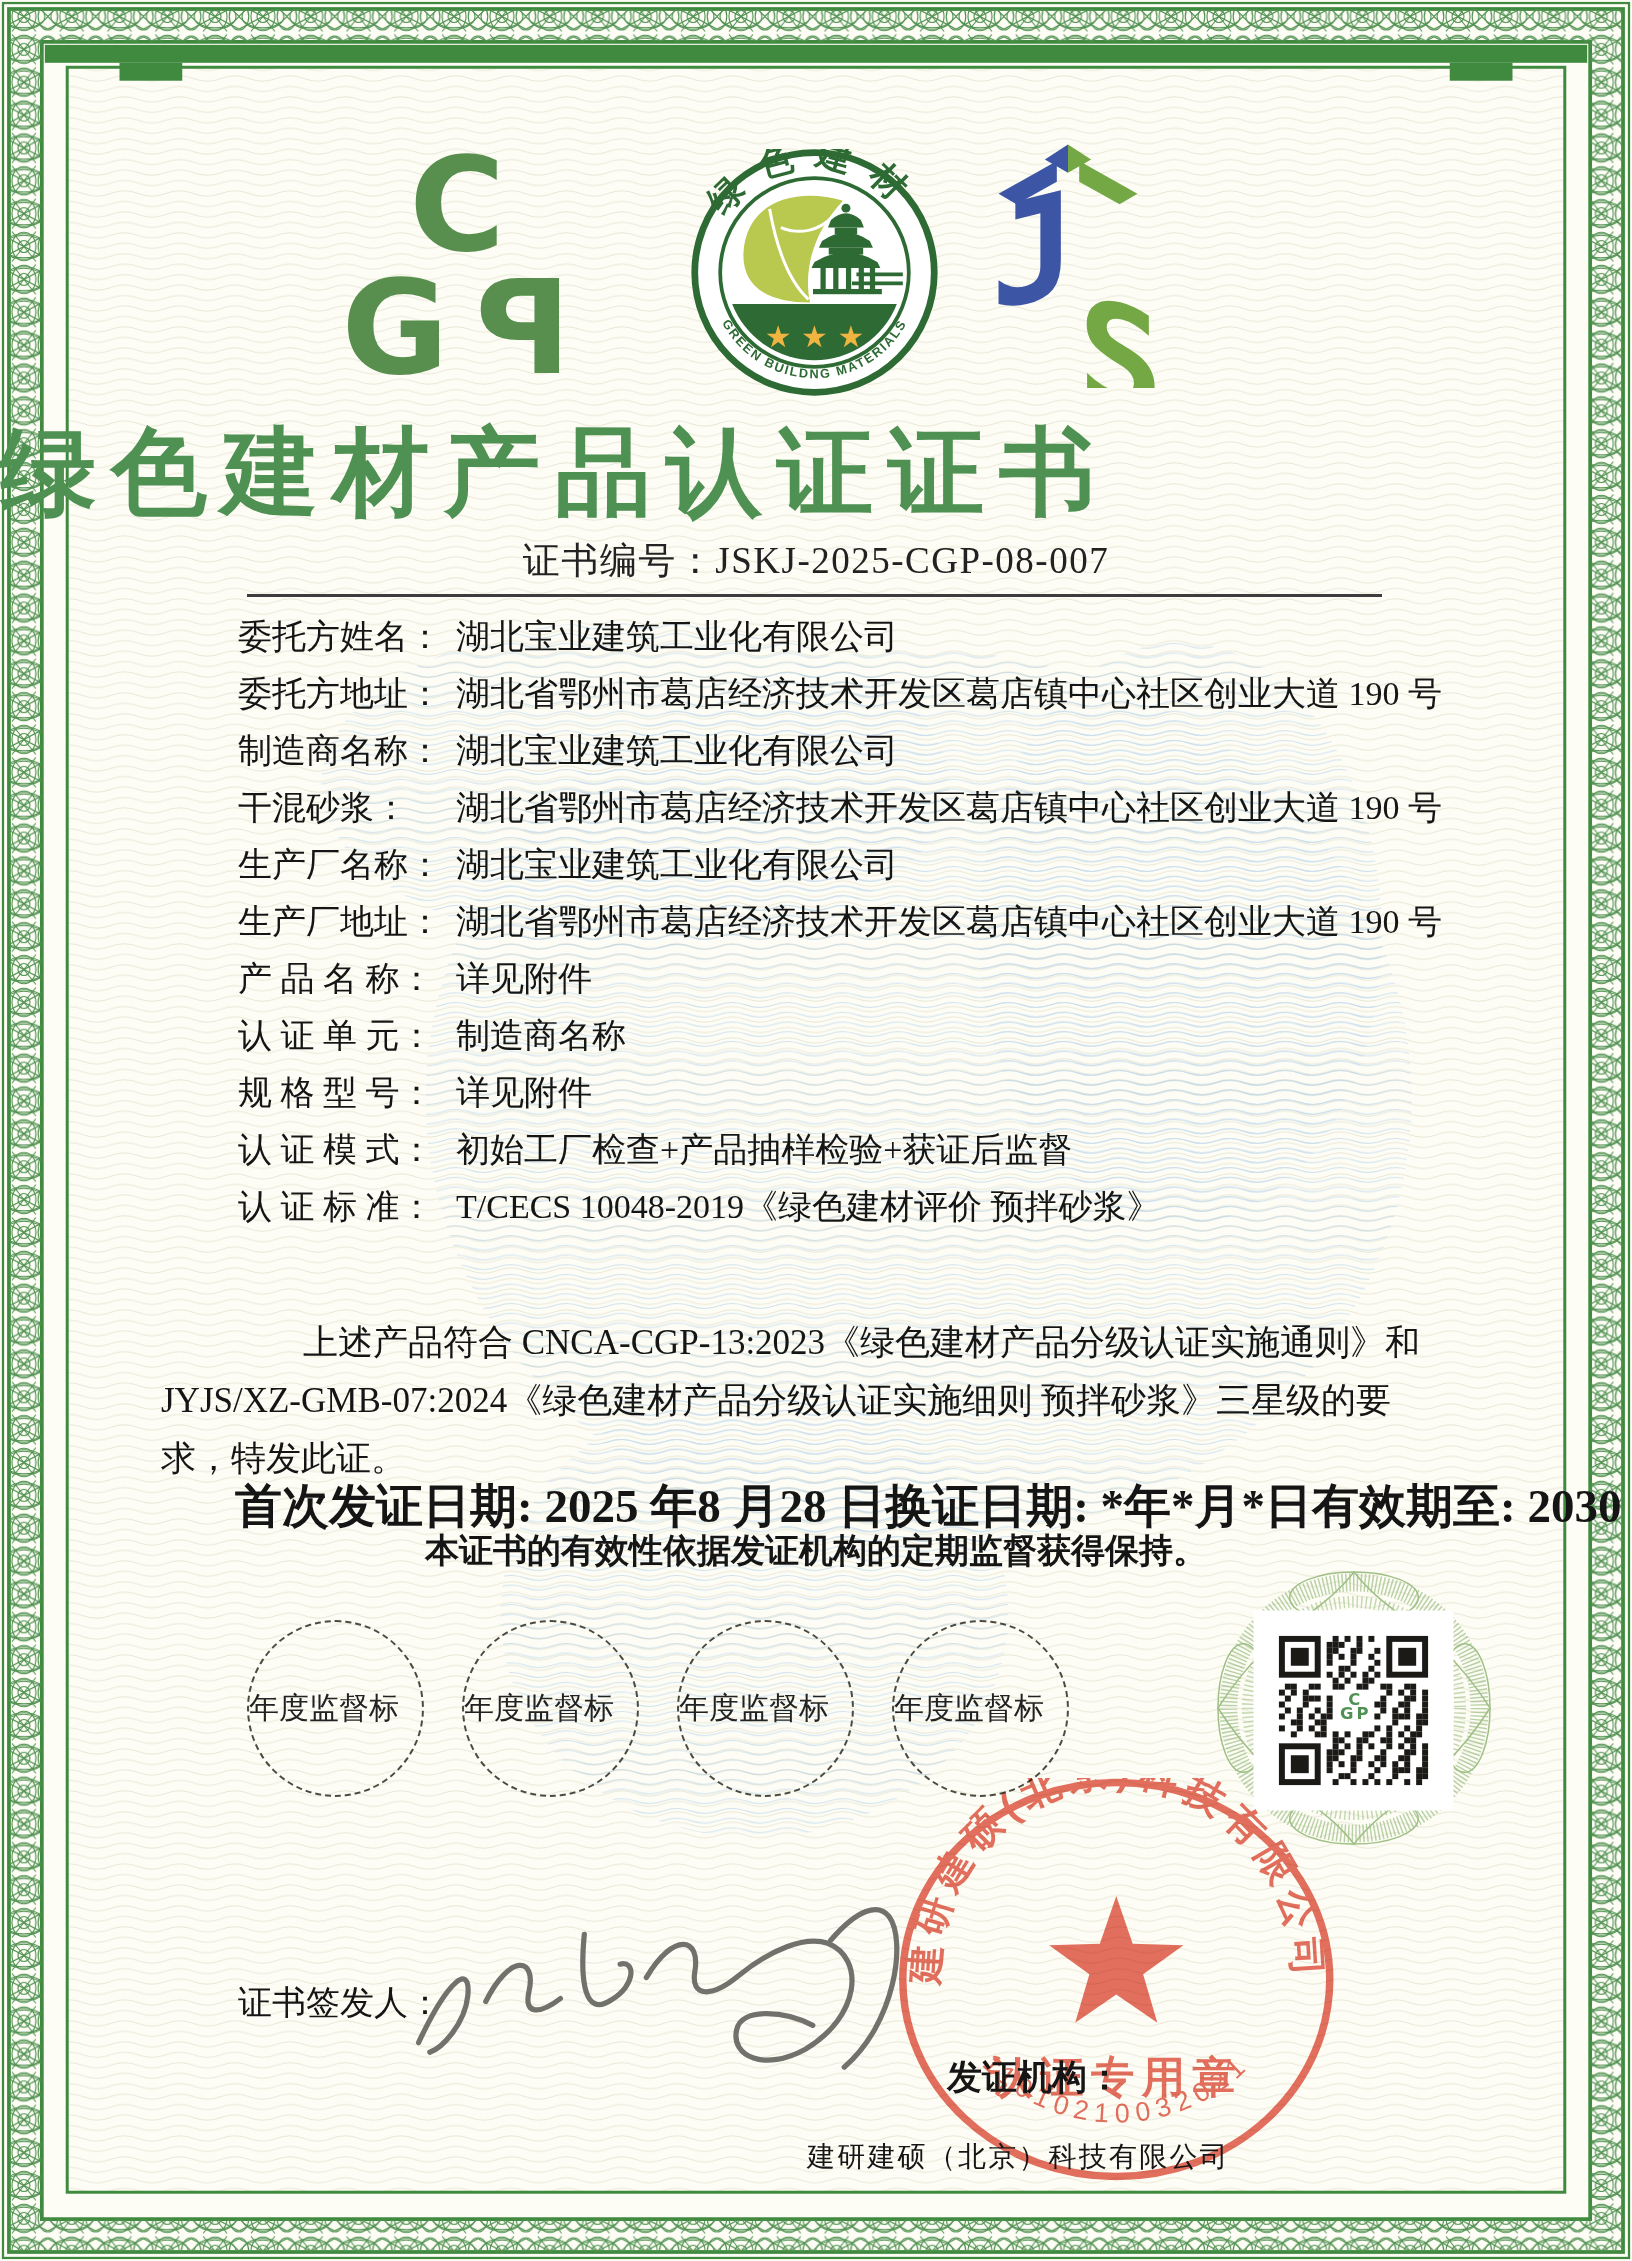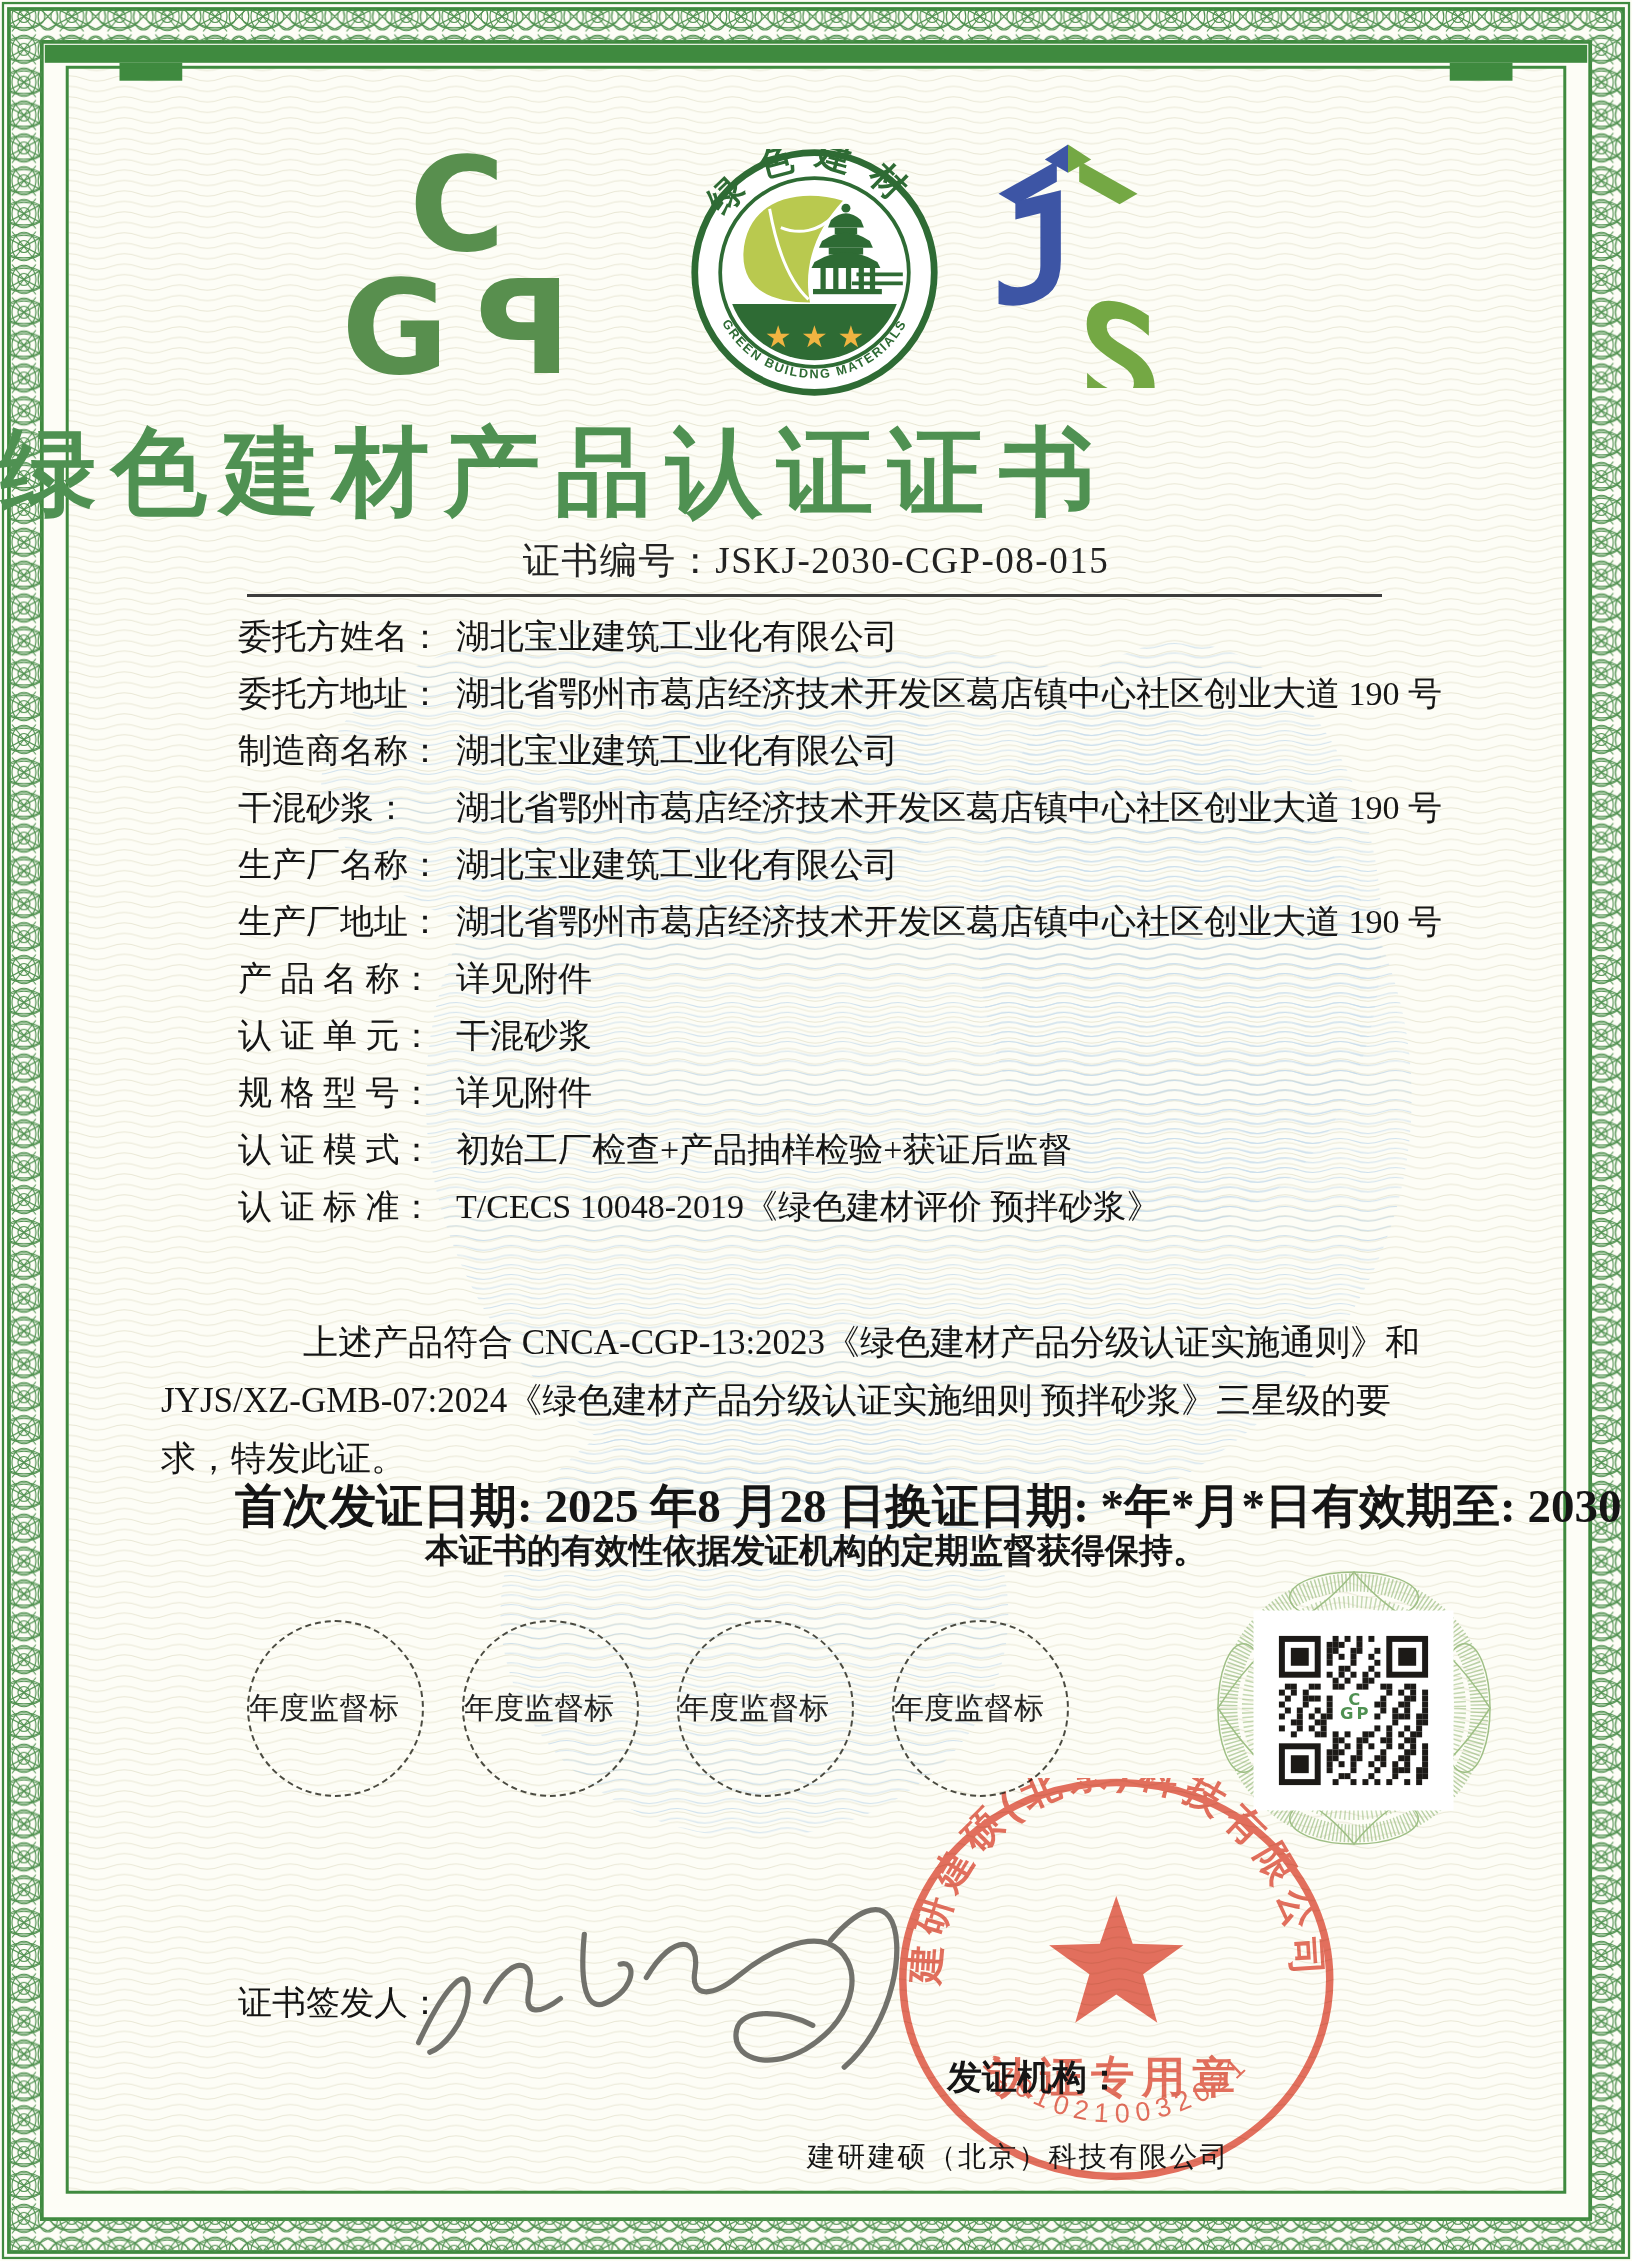--- a/index.html
+++ b/index.html
@@ -144,21 +144,21 @@
       <polygon points="155,14 186,34 155,52" fill="#74a844"></polygon>
       <polygon points="62,80 140,36 140,64 86,94" fill="#3d55a5"></polygon>
       <polygon points="170,36 248,80 224,94 170,64" fill="#74a844"></polygon>
       <text x="52" y="250" transform="skewY(-14)" font-size="190" font-weight="bold" fill="#3d55a5" font-family="'DejaVu Sans Mono','DejaVu Sans',monospace">J</text>
       <text x="168" y="310" transform="skewY(14)" font-size="190" font-weight="bold" fill="#74a844" font-family="'DejaVu Sans Mono','DejaVu Sans',monospace">S</text>
     </g>
   </svg>
 
   <div class="abs title">绿色建材产品认证证书</div>
   <div class="abs certno">
-    <span>证书编号：</span><span>JSKJ-2030-CGP-08-015</span>
+    <span>证书编号：</span><span>JSKJ-2025-CGP-08-007</span>
   </div>
   <div class="abs rule"></div>
 
   <div class="abs fields">
     <div class="frow">
         <span class="flabel">委托方姓名：</span>
         <span>湖北宝业建筑工业化有限公司</span>
       </div>
     <div class="frow">
         <span class="flabel">委托方地址：</span>
@@ -179,21 +179,21 @@
     <div class="frow">
         <span class="flabel">生产厂地址：</span>
         <span>湖北省鄂州市葛店经济技术开发区葛店镇中心社区创业大道 190 号</span>
       </div>
     <div class="frow">
         <span class="flabel">产 品 名 称：</span>
         <span>详见附件</span>
       </div>
     <div class="frow">
         <span class="flabel">认 证 单 元：</span>
-        <span>干混砂浆</span>
+        <span>制造商名称</span>
       </div>
     <div class="frow">
         <span class="flabel">规 格 型 号：</span>
         <span>详见附件</span>
       </div>
     <div class="frow">
         <span class="flabel">认 证 模 式：</span>
         <span>初始工厂检查+产品抽样检验+获证后监督</span>
       </div>
     <div class="frow">

